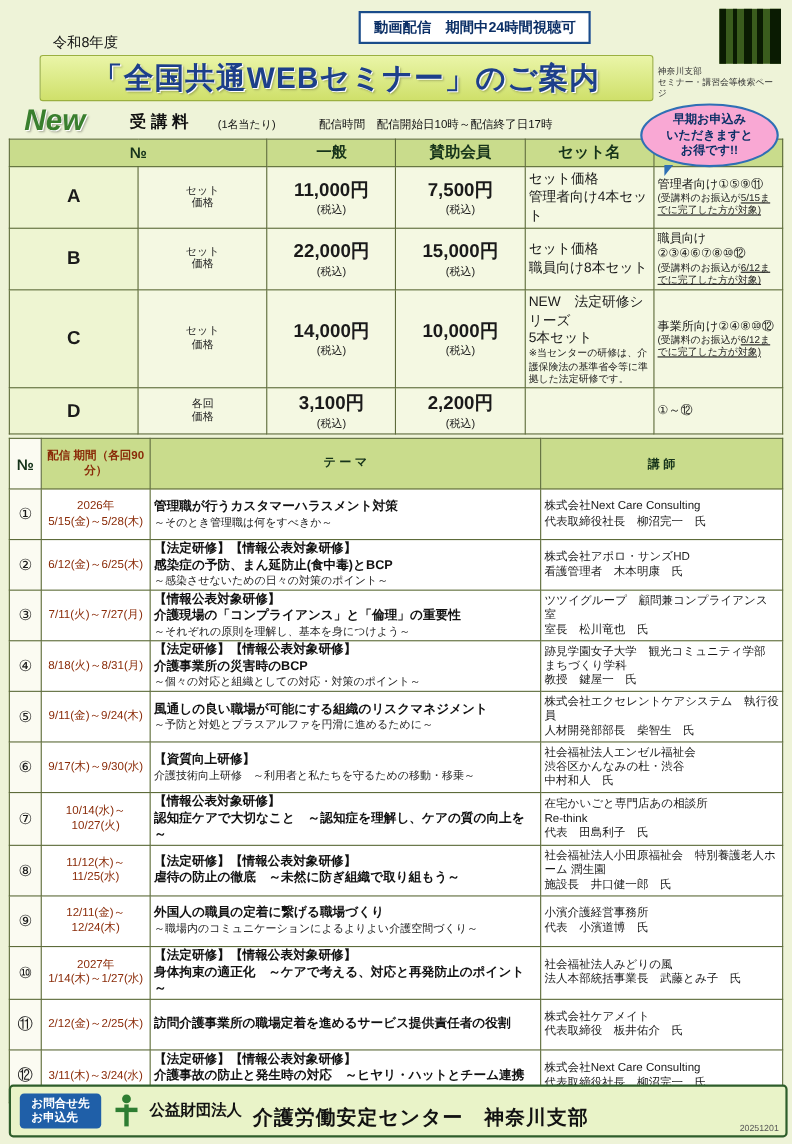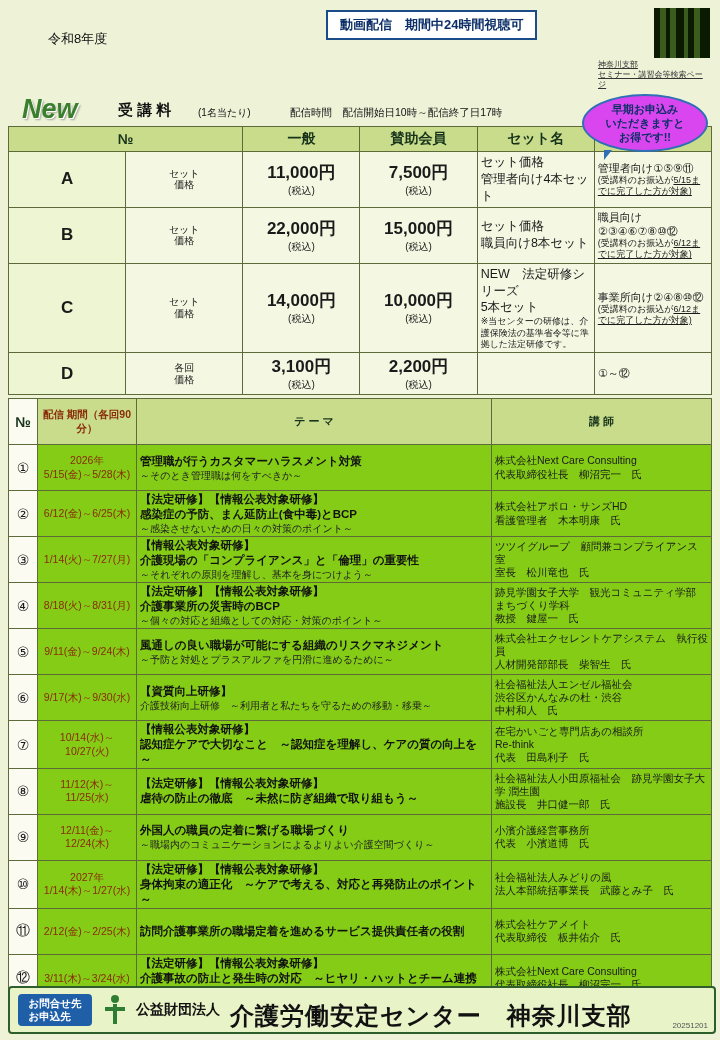--- a/index.html
+++ b/index.html
@@ -57,21 +57,21 @@
   }
   .fee-label{
     position:absolute;left:110px;top:95px;font-size:15px;font-weight:bold;color:#111;
   }
   .fee-sub{position:absolute;left:190px;top:100px;font-size:10px;color:#111;}
   .times{
     position:absolute;left:282px;top:100px;font-size:10.5px;color:#111;
   }
   .bubble{
     position:absolute;right:4px;top:88px;width:122px;height:54px;
-    background:#d946ef;border:2px solid #2f6fb5;border-radius:50%;
+    background:#f9a8d4;border:2px solid #2f6fb5;border-radius:50%;
     font-size:11px;color:#0b2f66;font-weight:bold;
     display:flex;align-items:center;justify-content:center;text-align:center;line-height:1.3;
   }
   .bubble:after{
     content:"";position:absolute;left:20px;bottom:-10px;
     border-width:10px 8px 0 0;border-style:solid;border-color:#2f6fb5 transparent transparent transparent;
   }
 
   
   table{border-collapse:collapse;}
@@ -94,21 +94,21 @@
   .price .note{font-size:9px;line-height:1.25;}
   .u{text-decoration:underline;}
   .rowh{height:46px;}
 
   
   .sched{width:704px;table-layout:fixed;margin-top:3px;}
   .sched th{
     background:#c9dc8c;border:1px solid #5d6b3a;font-size:11px;font-weight:bold;
     height:15px;color:#16331a;
   }
-  .sched td{border:1px solid #5d6b3a;background:#84cc16;font-size:11px;padding:1px 3px;vertical-align:middle;}
+  .sched td{border:1px solid #5d6b3a;background:#ffffff;font-size:11px;padding:1px 3px;vertical-align:middle;}
   .sched .cno{width:26px;text-align:center;font-size:14px;background:#fbfbf2;}
   .sched .cdate{width:96px;text-align:center;font-size:10.5px;color:#8a2b08;line-height:1.25;}
   .sched .ctheme{width:352px;line-height:1.3;}
   .sched .ctheme .t1{font-size:11.5px;font-weight:bold;color:#111;}
   .sched .ctheme .t2{font-size:10px;color:#222;}
   .sched .clect{line-height:1.25;font-size:10.5px;}
   .sched tr{height:46px;}
 
   
   .footer{
@@ -116,35 +116,38 @@
     background:#e9f3c8;border:2px solid #2e5e2b;border-radius:4px;
     display:flex;align-items:center;
   }
   .fbadge{
     margin-left:8px;width:74px;height:32px;background:#1f5fa8;color:#fff;
     border-radius:4px;font-size:10.5px;font-weight:bold;
     display:flex;flex-direction:column;align-items:center;justify-content:center;line-height:1.25;
   }
   .flogo{margin-left:10px;width:26px;height:32px;color:#2e7d32;}
   .forg{margin-left:8px;font-size:14px;font-weight:bold;color:#111;}
-  .fmain{margin-left:10px;font-size:24px;font-weight:bold;color:#111;letter-spacing:1px;margin-top:12px;}
+  .fmain{margin-left:10px;font-size:18px;font-weight:bold;color:#111;letter-spacing:1px;margin-top:12px;}
   .ftel{margin-left:12px;font-size:11.5px;color:#111;}
   .fcode{position:absolute;right:6px;bottom:2px;font-size:8px;color:#555;}
 </style>
 </head>
 <body>
 
 <div class="page">
 
   <div class="hdr">
     <div class="video-badge">動画配信　期間中24時間視聴可</div>
     <div class="qr"></div>
-    <div class="qr-cap" style="white-space:pre-line;text-decoration:underline;">神奈川支部
+    <div class="qr-cap" style="white-space:pre-line;">神奈川支部
 セミナー・講習会等検索ページ</div>
     <div class="year">令和8年度</div>
+    <div class="maintitle">
+      <span>「全国共通WEBセミナー」のご案内</span>
+    </div>
     <div class="newword">New</div>
     <div class="fee-label">受 講 料</div>
     <div class="fee-sub">(1名当たり)</div>
     <div class="times">配信時間　配信開始日10時～配信終了日17時</div>
     <div class="bubble" style="white-space:pre-line;">早期お申込み
 いただきますと
 お得です!!</div>
   </div>
 
   <table class="price">
@@ -276,21 +279,21 @@
           <td class="ctheme">
             <div class="t1" style="white-space:pre-line;">【法定研修】【情報公表対象研修】
 感染症の予防、まん延防止(食中毒)とBCP</div>
             <div class="t2">～感染させないための日々の対策のポイント～</div>
           </td>
           <td class="clect" style="white-space:pre-line;margin-left:41px;">株式会社アポロ・サンズHD
 看護管理者　木本明康　氏</td>
         </tr>
       <tr>
           <td class="cno">③</td>
-          <td class="cdate" style="white-space:pre-line;">1/14(火)～7/27(月)</td>
+          <td class="cdate" style="white-space:pre-line;">7/11(火)～7/27(月)</td>
           <td class="ctheme">
             <div class="t1" style="white-space:pre-line;">【情報公表対象研修】
 介護現場の「コンプライアンス」と「倫理」の重要性</div>
             <div class="t2">～それぞれの原則を理解し、基本を身につけよう～</div>
           </td>
           <td class="clect" style="white-space:pre-line;">ツツイグループ　顧問兼コンプライアンス室
 室長　松川竜也　氏</td>
         </tr>
       <tr>
           <td class="cno">④</td>
@@ -337,21 +340,21 @@
 代表　田島利子　氏</td>
         </tr>
       <tr>
           <td class="cno">⑧</td>
           <td class="cdate" style="white-space:pre-line;">11/12(木)～11/25(水)</td>
           <td class="ctheme">
             <div class="t1" style="white-space:pre-line;">【法定研修】【情報公表対象研修】
 虐待の防止の徹底　～未然に防ぎ組織で取り組もう～</div>
             <div class="t2"></div>
           </td>
-          <td class="clect" style="white-space:pre-line;">社会福祉法人小田原福祉会　跡見学園女子大学 潤生園
+          <td class="clect" style="white-space:pre-line;">社会福祉法人小田原福祉会　特別養護老人ホーム 潤生園
 施設長　井口健一郎　氏</td>
         </tr>
       <tr>
           <td class="cno">⑨</td>
           <td class="cdate" style="white-space:pre-line;">12/11(金)～12/24(木)</td>
           <td class="ctheme">
             <div class="t1" style="white-space:pre-line;">外国人の職員の定着に繋げる職場づくり</div>
             <div class="t2">～職場内のコミュニケーションによるよりよい介護空間づくり～</div>
           </td>
           <td class="clect" style="white-space:pre-line;margin-left:28px;">小濱介護経営事務所

